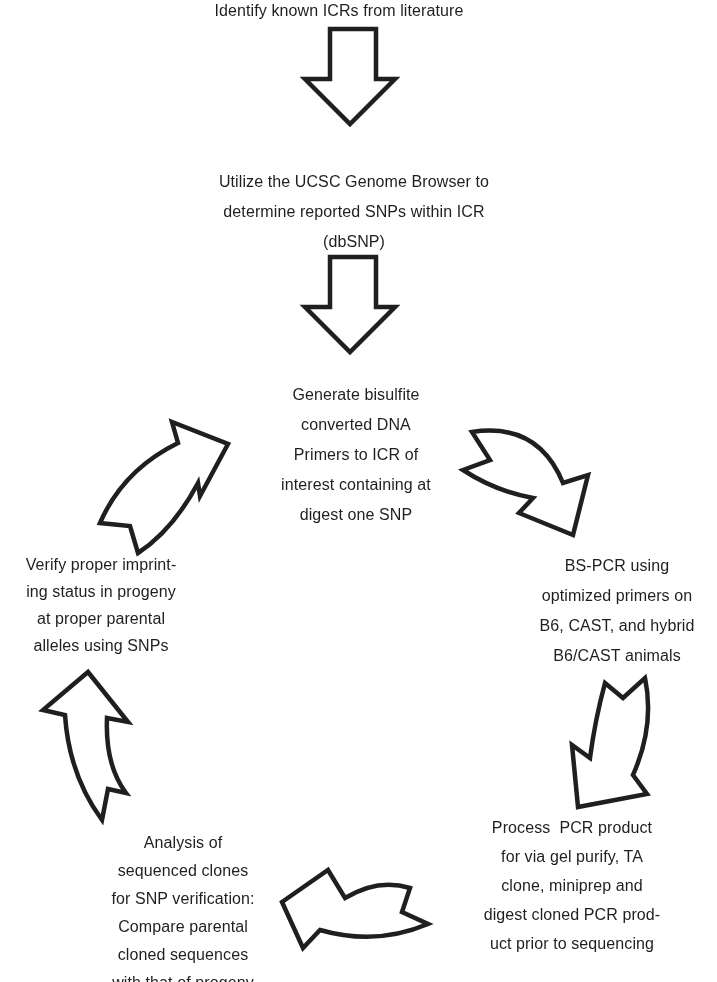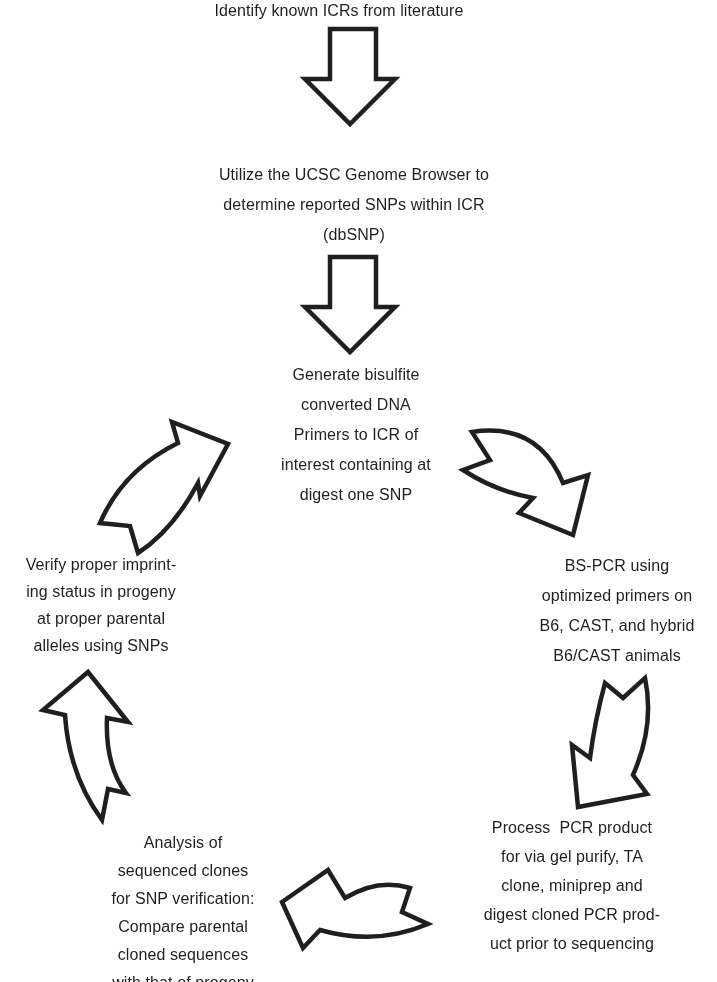--- a/index.html
+++ b/index.html
@@ -46,31 +46,31 @@
 <div class="canvas">
 
   <div class="step" style="left:39px; top:0px; width:600px; line-height:22px;">
     <span class="ln">Identify known ICRs from literature</span>
   </div>
 
   <svg class="arrow" style="left:303px; top:27px; width:94px; height:100px;" viewBox="0 0 94 100">
     <path d="M 27 2 L 73 2 L 73 52 L 92 52 L 47 97 L 2 52 L 27 52 Z"></path>
   </svg>
 
-  <div class="step" style="left:154px; top:160px; width:400px; line-height:30px;">
+  <div class="step" style="left:154px; top:167px; width:400px; line-height:30px;">
     <span class="ln">Utilize the UCSC Genome Browser to</span>
     <span class="ln">determine reported SNPs within ICR</span>
     <span class="ln">(dbSNP)</span>
   </div>
 
   <svg class="arrow" style="left:303px; top:255px; width:94px; height:100px;" viewBox="0 0 94 100">
     <path d="M 27 2 L 73 2 L 73 52 L 92 52 L 47 97 L 2 52 L 27 52 Z"></path>
   </svg>
 
-  <div class="step" style="left:206px; top:360px; width:300px; line-height:30px;">
+  <div class="step" style="left:206px; top:380px; width:300px; line-height:30px;">
     <span class="ln">Generate bisulfite</span>
     <span class="ln">converted DNA</span>
     <span class="ln">Primers to ICR of</span>
     <span class="ln">interest containing at</span>
     <span class="ln">digest one SNP</span>
   </div>
 
   <svg class="arrow" style="left:443px; top:417px; width:155px; height:130px;" viewBox="0 0 155 130">
     <path d="M 29 15 Q 95 5 120 66 L 145 58 L 130 118 L 76 96 L 90 81 Q 52 74 20 53 L 47 43 Z"></path>
   </svg>

